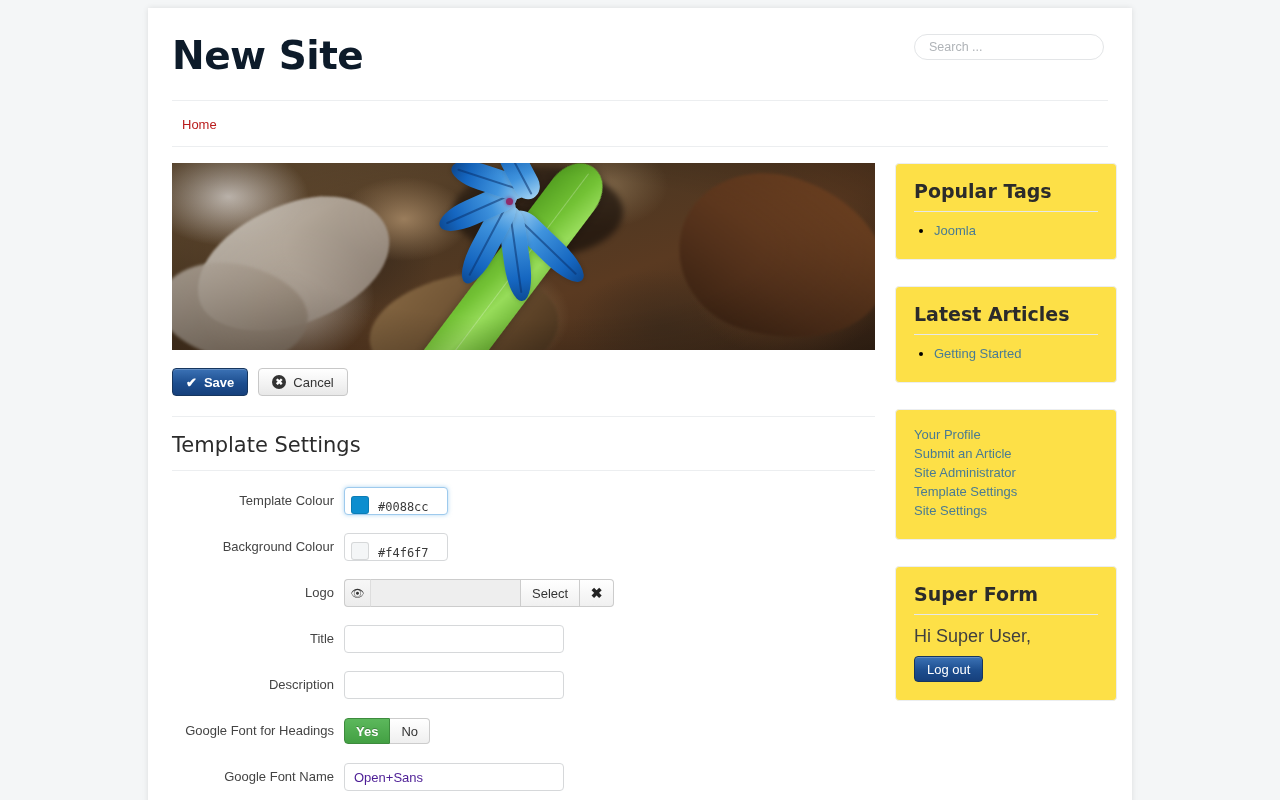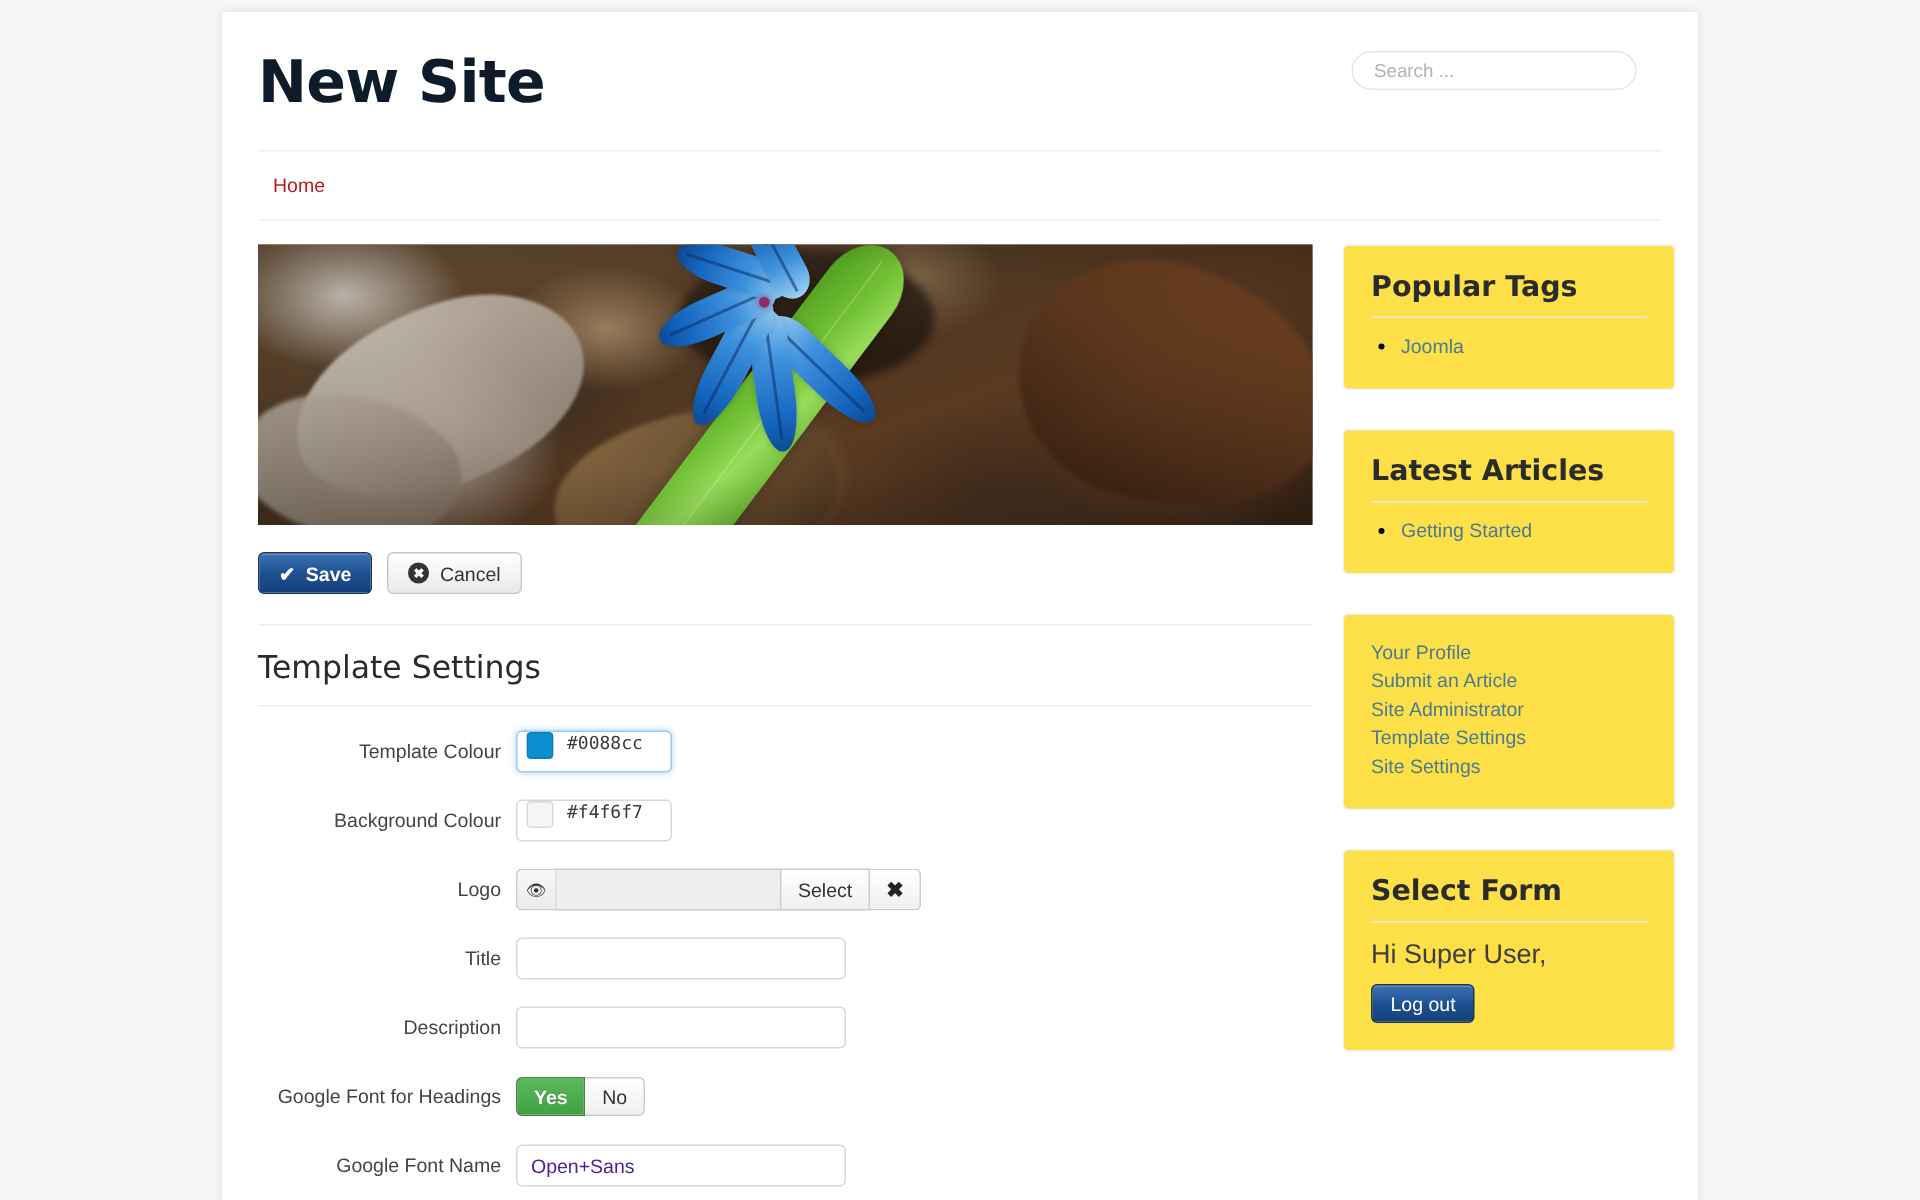--- a/index.html
+++ b/index.html
@@ -38,21 +38,21 @@
     font-size: 39px;
     line-height: 44px;
     font-weight: bold;
     color: #0d1b2a;
     letter-spacing: -0.5px;
     margin: 0;
     padding-left: 0;
   }
   .search-wrap {
     position: absolute;
-    right: 17px; top: 26px;
+    right: 4px; top: 26px;
     width: 190px;
   }
   .search-input {
     width: 190px;
     height: 26px;
     border: 1px solid #e3e5e7;
     border-radius: 14px;
     padding: 0 14px;
     font-size: 12.5px;
     color: #9aa0a6;
@@ -275,21 +275,21 @@
     flex: 0 0 172px;
     text-align: right;
     padding-right: 10px;
     font-size: 13px;
     color: #444444;
     line-height: 18px;
   }
   .form-field { flex: 1; display: flex; align-items: center; }
 
   .color-input {
-    display: flex; align-items: flex-start;
+    display: flex; align-items: flex-end;
     width: 104px; height: 28px;
     border: 1px solid #d6d8da;
     border-radius: 4px;
     background: #ffffff;
     padding: 0 6px;
     overflow: hidden;
   }
   .color-input.focused {
     border-color: #9ecaed;
     box-shadow: 0 0 4px rgba(110,180,230,0.55);
@@ -586,21 +586,21 @@
               <li>
                 <a href="#">Template Settings</a>
                 </li>
               <li>
                 <a href="#">Site Settings</a>
                 </li>
             </ul>
           </div>
 
           <div class="module">
-            <div class="module-title">Select Form</div>
+            <div class="module-title">Super Form</div>
             <p class="login-greet">Hi Super User,</p>
             <div class="btn-logout">
               <span>Log out</span>
             </div>
           </div>
 
         </div>
       </div>
     </div>
   </div>

